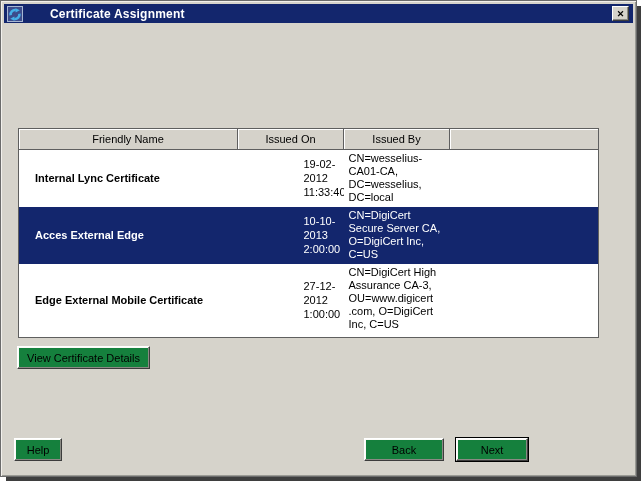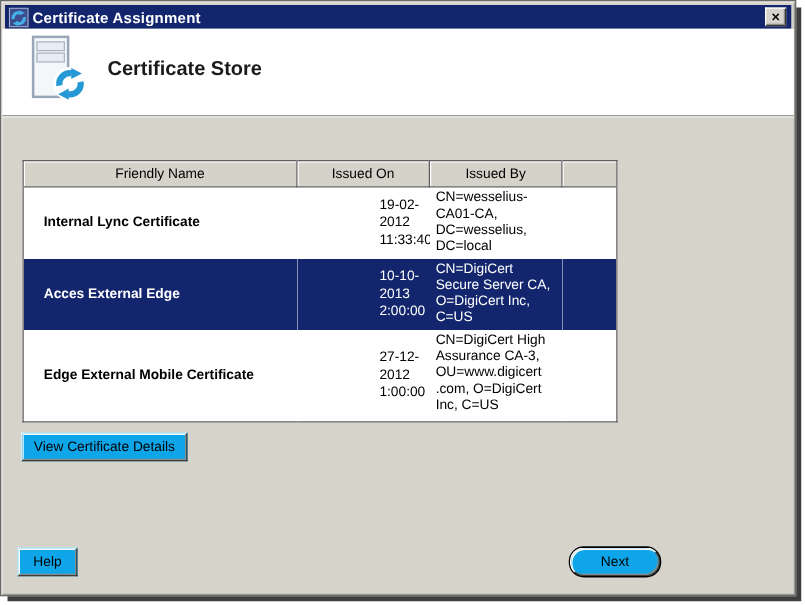--- a/index.html
+++ b/index.html
@@ -10,21 +10,21 @@
   #dialog{
     position:absolute;left:0;top:0;width:635px;height:475px;
     background:var(--dialog-bg,#d6d3cb);
     border:1px solid #6b6b6b;
     box-shadow: inset 1px 1px 0 #f2f0ec, inset -1px -1px 0 #9a9a94, 5px 5px 0 -1px #3e3e3e;
   }
   
   .titlebar{
     position:absolute;left:3px;top:3px;right:3px;height:19px;
     background:var(--title-bar,#13266d);
-    display:flex;align-items:center;padding:0 2px;
+    display:flex;align-items:center;padding:0 2px;gap:24px;
   }
   .titlebar .app-icon{width:16px;height:16px;margin:0 3px 0 1px;flex:0 0 auto;}
   .titlebar .title{color:#fff;font-weight:bold;font-size:12px;letter-spacing:.2px;flex:1 1 auto;
     white-space:nowrap;overflow:hidden;}
   .close-btn{
     width:17px;height:15px;flex:0 0 auto;margin-right:2px;
     background:#d6d3cb;border:1px solid;border-color:#ffffff #3c3c3c #3c3c3c #ffffff;
     box-shadow: inset -1px -1px 0 #8a8a84;
     font:bold 9px "Liberation Sans",sans-serif;line-height:12px;text-align:center;color:#000;
     padding:0;cursor:default;
@@ -35,21 +35,21 @@
     border-bottom:1px solid #9c9c96;box-shadow:0 1px 0 #f5f4f0;
   }
   .banner .cert-icon{position:absolute;left:22px;top:4px;}
   .banner .page-title{
     position:absolute;left:84px;top:24px;font-size:16px;font-weight:bold;color:#1a1a1a;
   }
   
   .instruction{position:absolute;left:16px;top:106px;font-size:11px;}
   
   table.cert-table{
-    position:absolute;left:17px;top:127px;width:476px;
+    position:absolute;left:17px;top:127px;width:581px;
     border-collapse:collapse;table-layout:fixed;background:#fff;
     border:1px solid #5f5f5f;font-size:11px;
   }
   .cert-table col.c-name{width:219px;}
   .cert-table col.c-on{width:106px;}
   .cert-table col.c-by{width:106px;}
   .cert-table th{
     height:20px;background:#d5d2ca;font-weight:normal;font-size:11px;text-align:center;
     border-right:1px solid #5f5f5f;border-bottom:1px solid #5f5f5f;
     box-shadow: inset 1px 1px 0 #ffffff;
@@ -61,26 +61,26 @@
   .cert-table td.cell-date{padding-left:66px;white-space:pre-line;line-height:14px;}
   .cert-table td.cell-by{
     vertical-align:top;padding:2px 8px 2px 5px;line-height:13px;
     overflow-wrap:break-word;word-wrap:break-word;
   }
   .cert-table tr.row-1,.cert-table tr.row-2{height:57px;}
   .cert-table tr.row-3{height:74px;}
   .cert-table tr.selected td{background:var(--selection,#13266d);color:var(--selection-text,#fff);}
   
   .btn{
-    position:absolute;height:23px;background:#0ea5e9;
+    position:absolute;height:23px;background:#15803d;
     border:1px solid;border-color:#ffffff #3c3c3c #3c3c3c #ffffff;
     box-shadow: inset -1px -1px 0 #8a8a84, inset 1px 1px 0 #fbfaf7;
     font:11px "Liberation Sans",sans-serif;color:#000;text-align:center;padding:0 4px;cursor:default;
   }
-  .btn.default{box-shadow: inset -1px -1px 0 #8a8a84, inset 1px 1px 0 #fbfaf7, 0 0 0 1px #000; border-radius: 11px;}
+  .btn.default{box-shadow: inset -1px -1px 0 #8a8a84, inset 1px 1px 0 #fbfaf7, 0 0 0 1px #000;}
   #btn-view{left:16px;top:345px;width:133px;}
   #btn-help{left:13px;top:437px;width:48px;}
   #btn-back{left:363px;top:437px;width:80px;}
   #btn-next{left:455px;top:437px;width:72px;}
   #btn-cancel{left:541px;top:437px;width:73px;}
 </style>
 </head>
 <body>
 
 <div id="dialog">
@@ -94,35 +94,20 @@
       </g>
       <polygon points="8.6,2.2 12.8,4.3 8.6,6.4" fill="#45b0e8"></polygon>
       <polygon points="7.4,10.6 3.2,12.7 7.4,14.8" fill="#45b0e8"></polygon>
     </svg>
     <span class="title">Certificate Assignment</span>
     <button class="close-btn">
       <span>✕</span>
     </button>
   </div>
 
-  <div class="banner">
-    <svg class="cert-icon" width="54" height="58" viewBox="0 0 54 58">
-      <rect x="2.5" y="2.5" width="28" height="48" fill="#f4f7fa" stroke="#9aa7b8" stroke-width="2"></rect>
-      <rect x="5.5" y="6.5" width="22" height="7" fill="#e7edf4" stroke="#aab4c4"></rect>
-      <rect x="5.5" y="15.5" width="22" height="7" fill="#e7edf4" stroke="#aab4c4"></rect>
-      <circle cx="32" cy="40" r="13.5" fill="#ffffff"></circle>
-      <g stroke="#2599d6" stroke-width="5" fill="none">
-        <path d="M 23.6,41.5 A 8.5,8.5 0 0 1 33.5,31.6"></path>
-        <path d="M 40.4,38.5 A 8.5,8.5 0 0 1 30.5,48.4"></path>
-      </g>
-      <polygon points="33,27.3 41.5,31.8 33,36.2" fill="#2599d6"></polygon>
-      <polygon points="31,43.8 22.5,48.3 31,52.7" fill="#2599d6"></polygon>
-    </svg>
-    <div class="page-title">Certificate Store</div>
-  </div>
 
 
   <table class="cert-table">
     <colgroup>
       <col class="c-name">
         <col class="c-on">
         <col class="c-by">
         <col class="c-rest">
     </colgroup>
     <thead>
@@ -153,14 +138,15 @@
         <td class="cell-date">27-12-2012
 1:00:00</td>
         <td class="cell-by">CN=DigiCert High Assurance CA-3, OU=www.digicert .com, O=DigiCert Inc, C=US</td>
         <td></td>
       </tr>
     </tbody>
   </table>
 
   <button id="btn-view" class="btn">View Certificate Details</button>
   <button id="btn-help" class="btn">Help</button>
+  <button id="btn-back" class="btn">Back</button>
   <button id="btn-next" class="btn default">Next</button>
 </div>
 
 </body></html>

